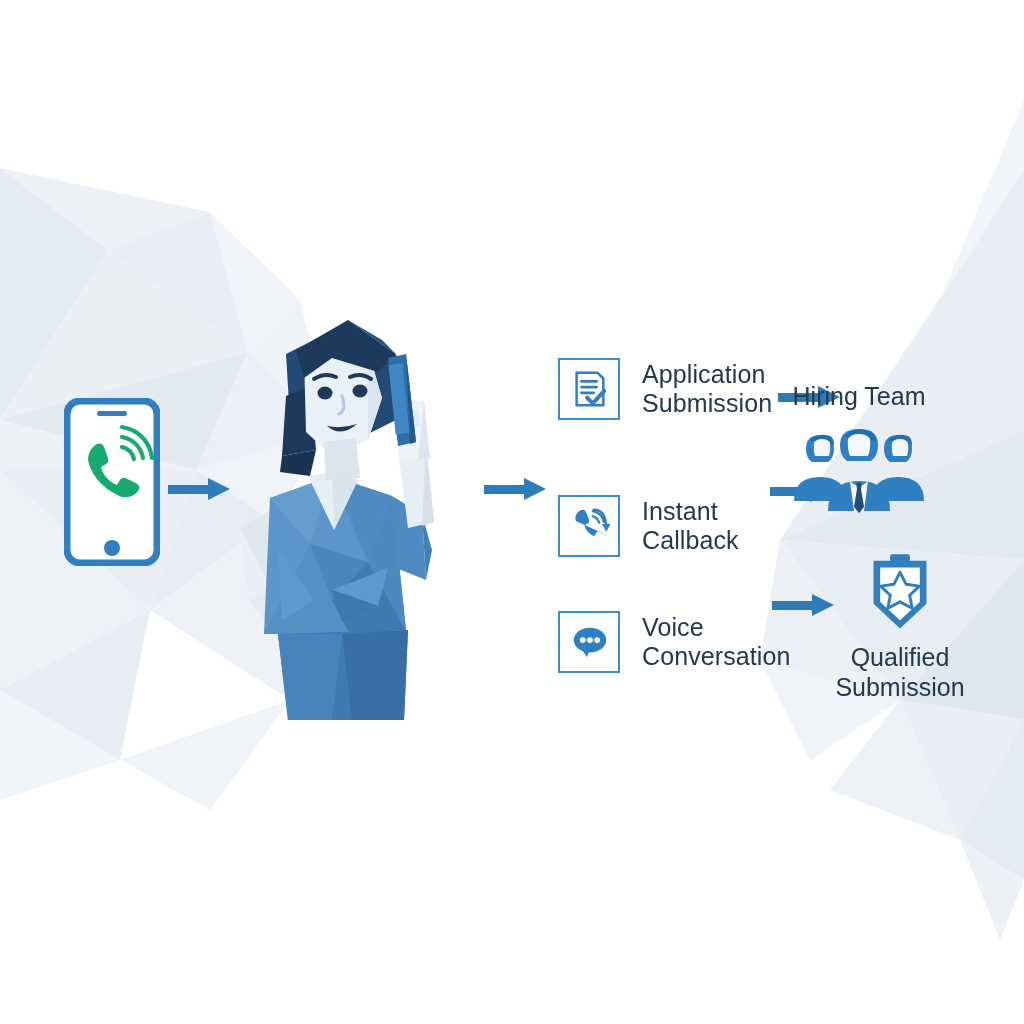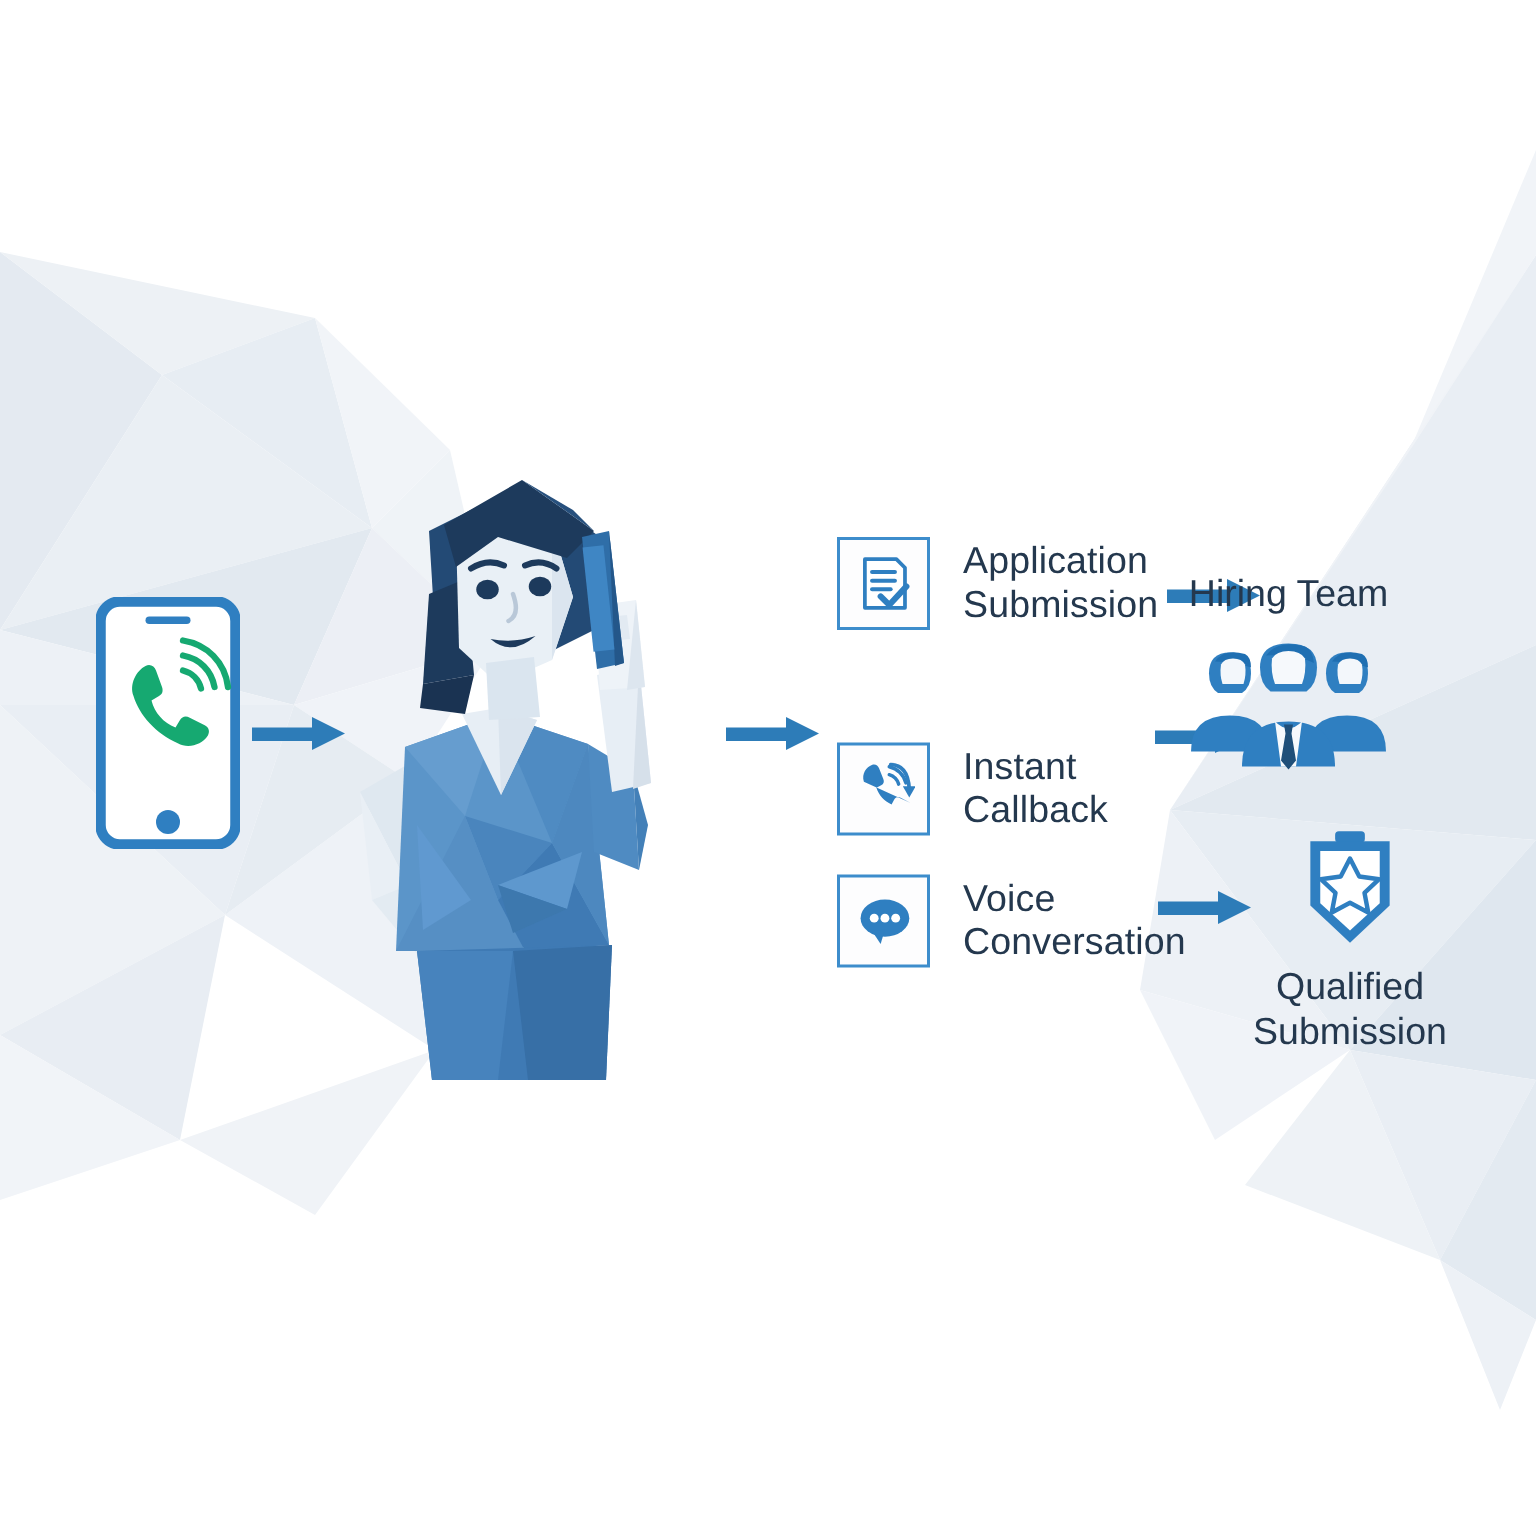--- a/index.html
+++ b/index.html
@@ -36,21 +36,21 @@
     margin-left:22px;
     color:#24384e;
     font-size:25px;
     line-height:29px;
     letter-spacing:.1px;
     white-space:pre-line;
     font-family:"Liberation Sans", sans-serif;
   }
   #row-application{left:558px;top:358px;}
   #row-callback{left:558px;top:463px;margin-top:32px;}
-  #row-voice{left:558px;top:583px;}
+  #row-voice{left:558px;top:611px;}
 
   
   .outcome{position:absolute;text-align:center;color:#24384e;}
   #outcome-hiring{left:764px;top:382px;width:190px;}
   #outcome-hiring .outcome-label{font-size:25px;line-height:29px;}
   #outcome-hiring .team-ico{margin-top:12px;}
   #outcome-qualified{left:820px;top:552px;width:160px;}
   #outcome-qualified .outcome-label{font-size:25px;line-height:30px;white-space:pre-line;margin-top:4px;}
 
   .arrow{position:absolute;}

